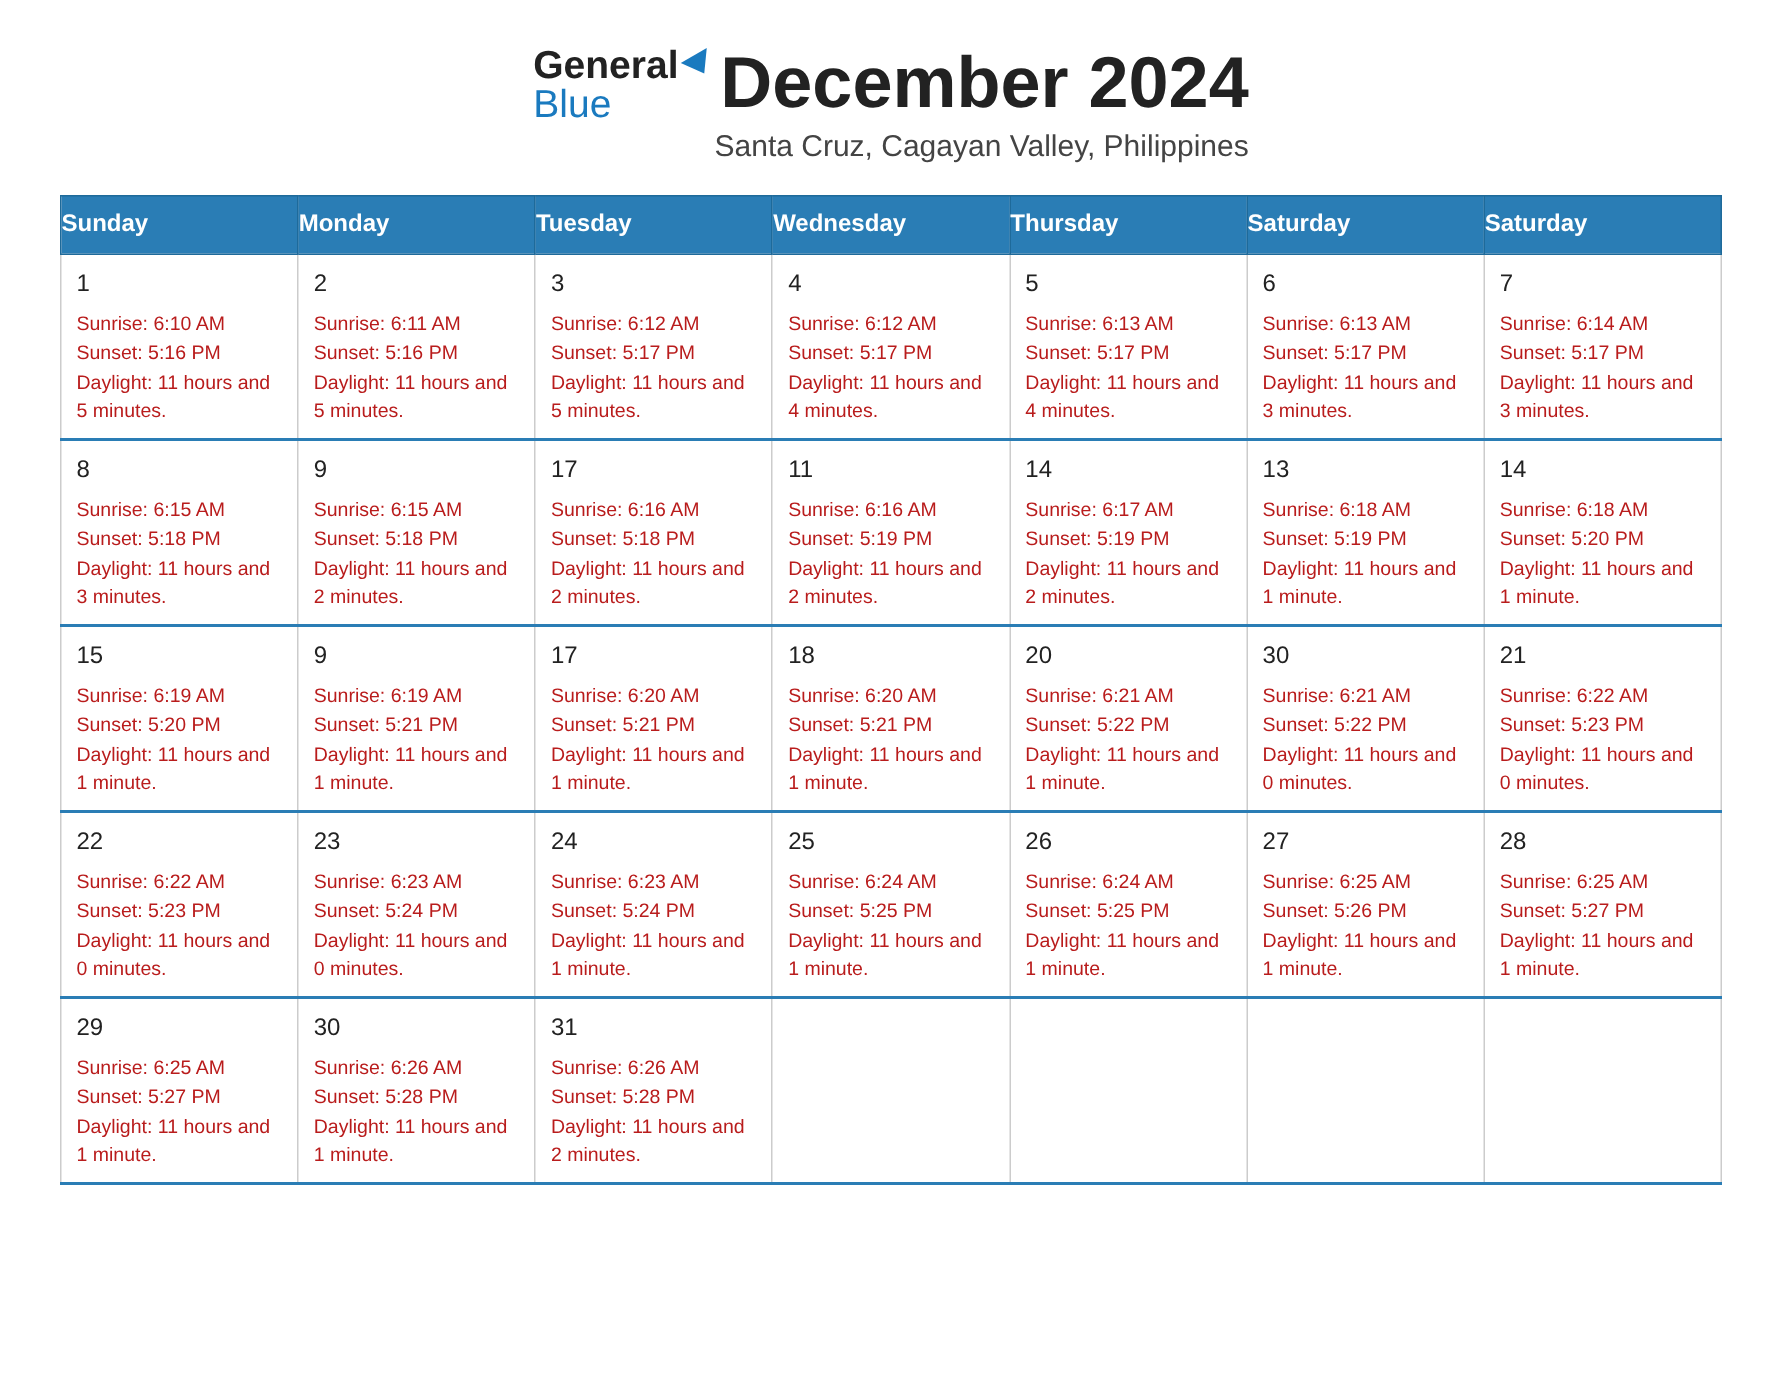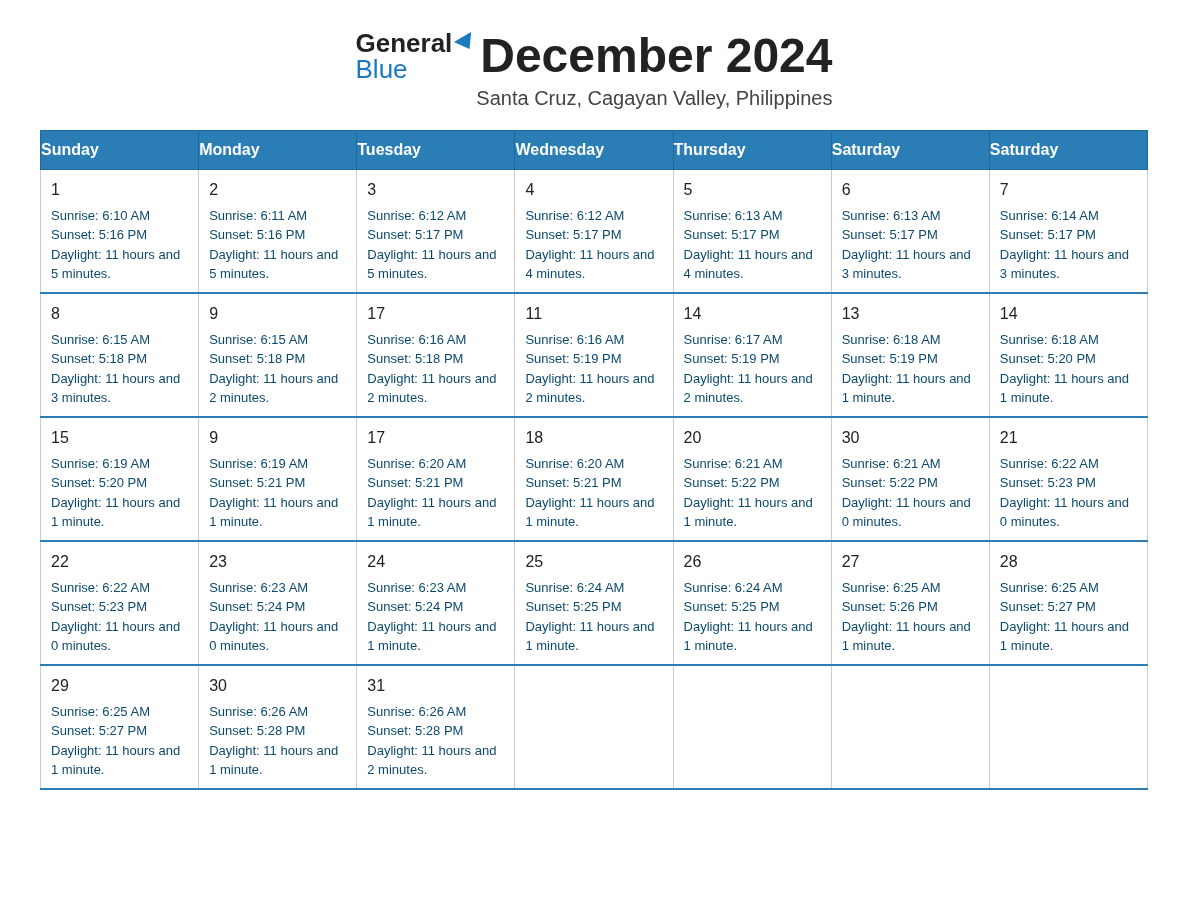--- a/index.html
+++ b/index.html
@@ -87,21 +87,21 @@
       min-height: 90px;
     }
     .calendar tbody tr td .day-num {
       font-size: 16px;
       font-weight: normal;
       display: block;
       margin-bottom: 4px;
       color: #222;
     }
     .calendar tbody tr td .day-info {
-      color: #0c4a6e;
+      color: #b91c1c;
       font-size: 13px;
     }
     .calendar tbody tr td.empty {
       background: #fff;
     }
     .calendar tbody tr {
       border-bottom: 2px solid #2a7db5;
     }
   </style>
 </head>

